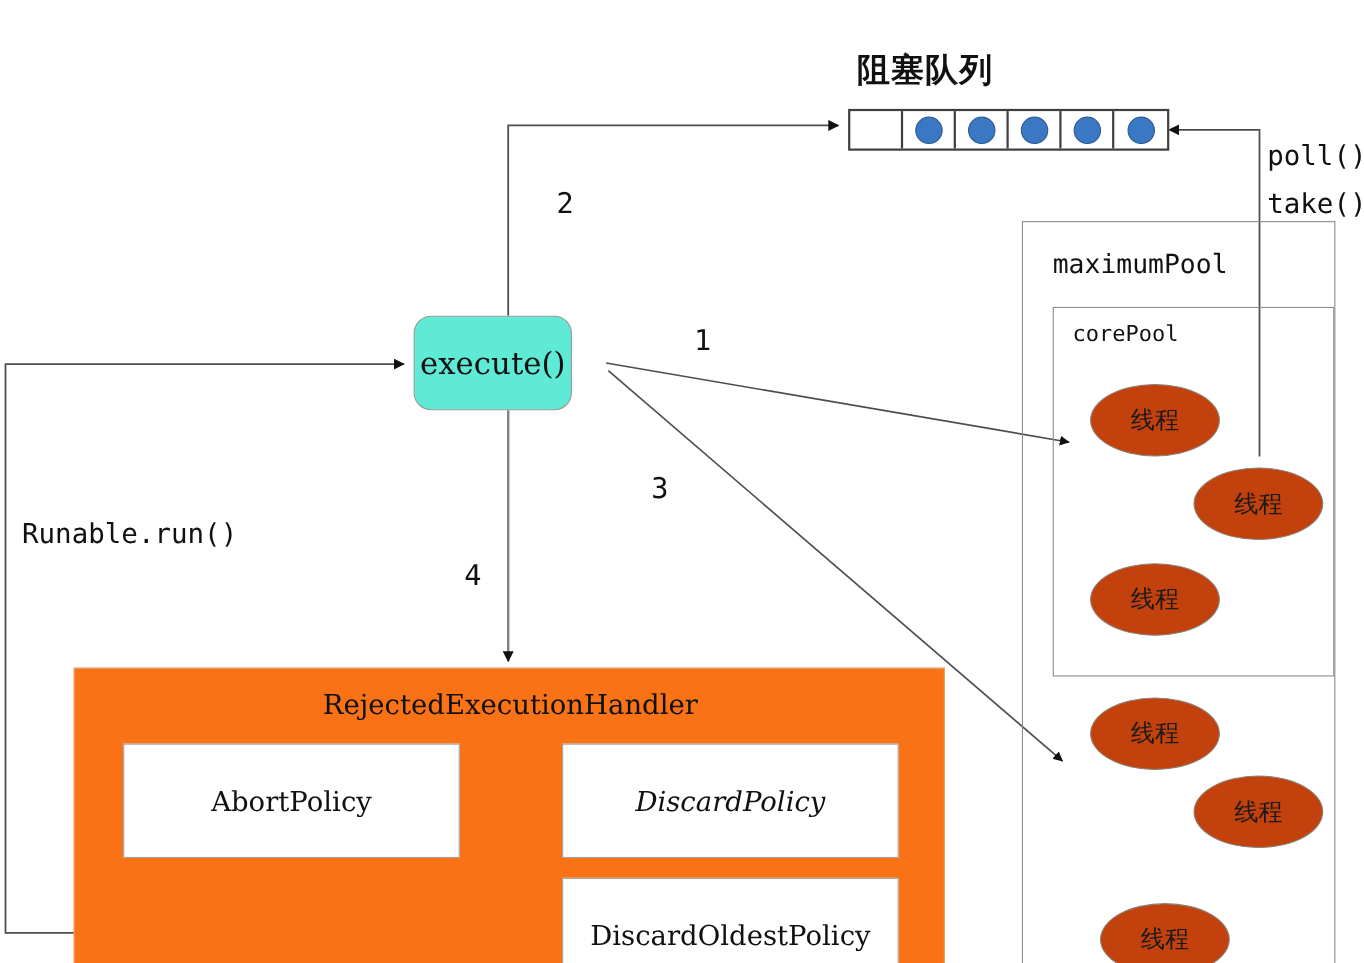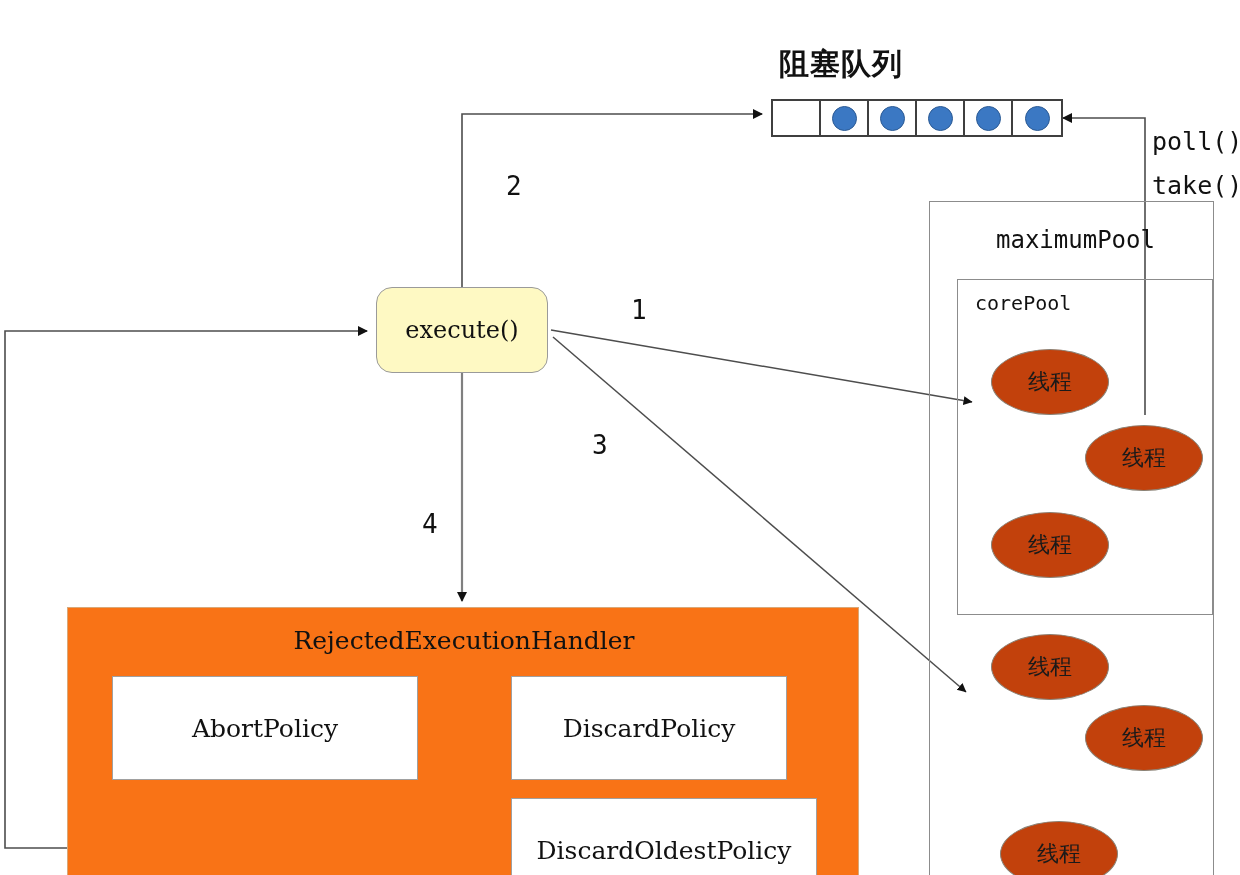--- a/index.html
+++ b/index.html
@@ -71,49 +71,49 @@
     background: #3b78c3;
     border: 1px solid #2b5a94;
     box-sizing: border-box;
   }
 
   
   #execute-node {
     position: absolute;
     left: 376px;
     top: 247px;
-    width: 172px;
+    width: 144px;
     height: 86px;
     border: 1px solid #9a9a9a;
     border-radius: 16px;
-    background: #fef9c3;
+    background: #5eead4;
     box-sizing: border-box;
     display: flex;
     align-items: center;
     justify-content: center;
     font-family: "DejaVu Serif", "Liberation Serif", serif;
-    font-size: 24px;
+    font-size: 28px;
     color: #111111;
     letter-spacing: 0px;
   }
 
   
   #maximum-pool {
     position: absolute;
     left: 929px;
     top: 161px;
     width: 285px;
     height: 708px;
     border: 1px solid #8c8c8c;
     background: transparent;
     box-sizing: border-box;
   }
   #maximum-pool-label {
     position: absolute;
-    left: 996px;
+    left: 957px;
     top: 186px;
     font-size: 24px;
     text-align: right;
   }
   #core-pool {
     position: absolute;
     left: 957px;
     top: 239px;
     width: 256px;
     height: 336px;
@@ -245,24 +245,25 @@
   <div class="thread-oval" style="left:991px; top:472px; width:118px; height:66px;">线程</div>
 
   <div class="thread-oval" style="left:991px; top:594px; width:118px; height:66px;">线程</div>
   <div class="thread-oval" style="left:1085px; top:665px; width:118px; height:66px;">线程</div>
   <div class="thread-oval" style="left:1000px; top:781px; width:118px; height:66px;">线程</div>
 
   <div id="rejected-panel">
     <div id="rejected-title">RejectedExecutionHandler</div>
 
     <div class="policy-box" style="left:44px; top:68px; width:306px; height:104px;">AbortPolicy</div>
-    <div class="policy-box" style="left:443px; top:68px; width:276px; height:104px;">DiscardPolicy</div>
+    <div class="policy-box" style="left:443px; top:68px; width:306px; height:104px;font-style:italic;">DiscardPolicy</div>
     <div class="policy-box" style="left:443px; top:190px; width:306px; height:104px;">DiscardOldestPolicy</div>
   </div>
 
   <div class="lbl" id="lbl-poll">poll()</div>
   <div class="lbl" id="lbl-take">take()</div>
+  <div class="lbl" id="lbl-runable">Runable.run()</div>
   <div class="lbl" id="lbl-1">1</div>
   <div class="lbl" id="lbl-2">2</div>
   <div class="lbl" id="lbl-3">3</div>
   <div class="lbl" id="lbl-4">4</div>
 
 </div>
 
 </body></html>

